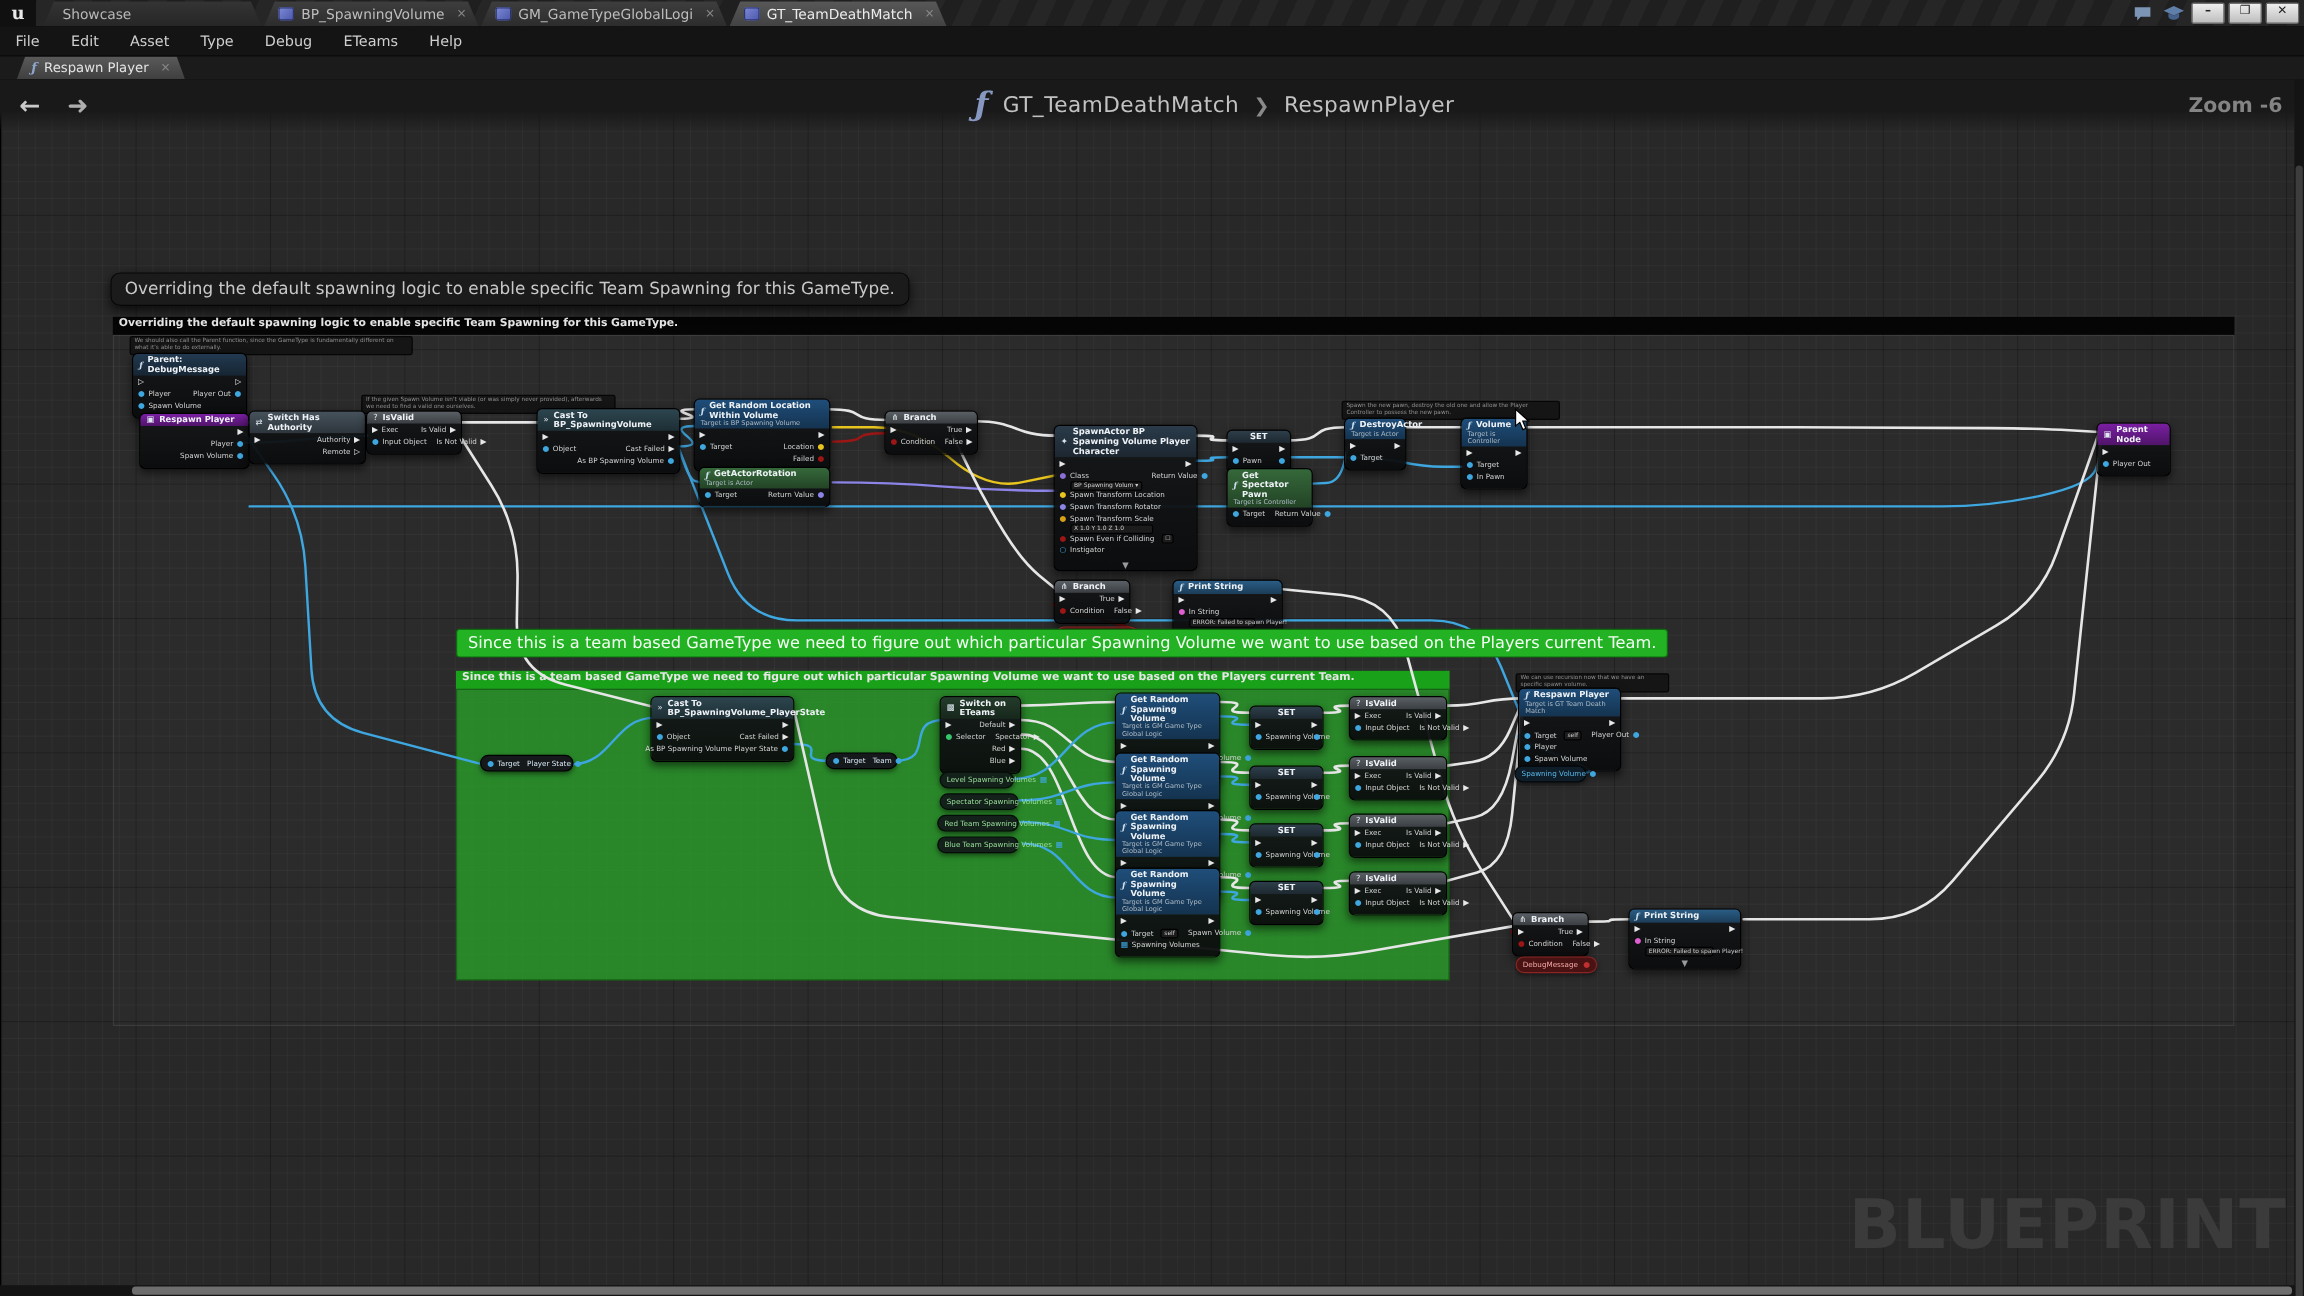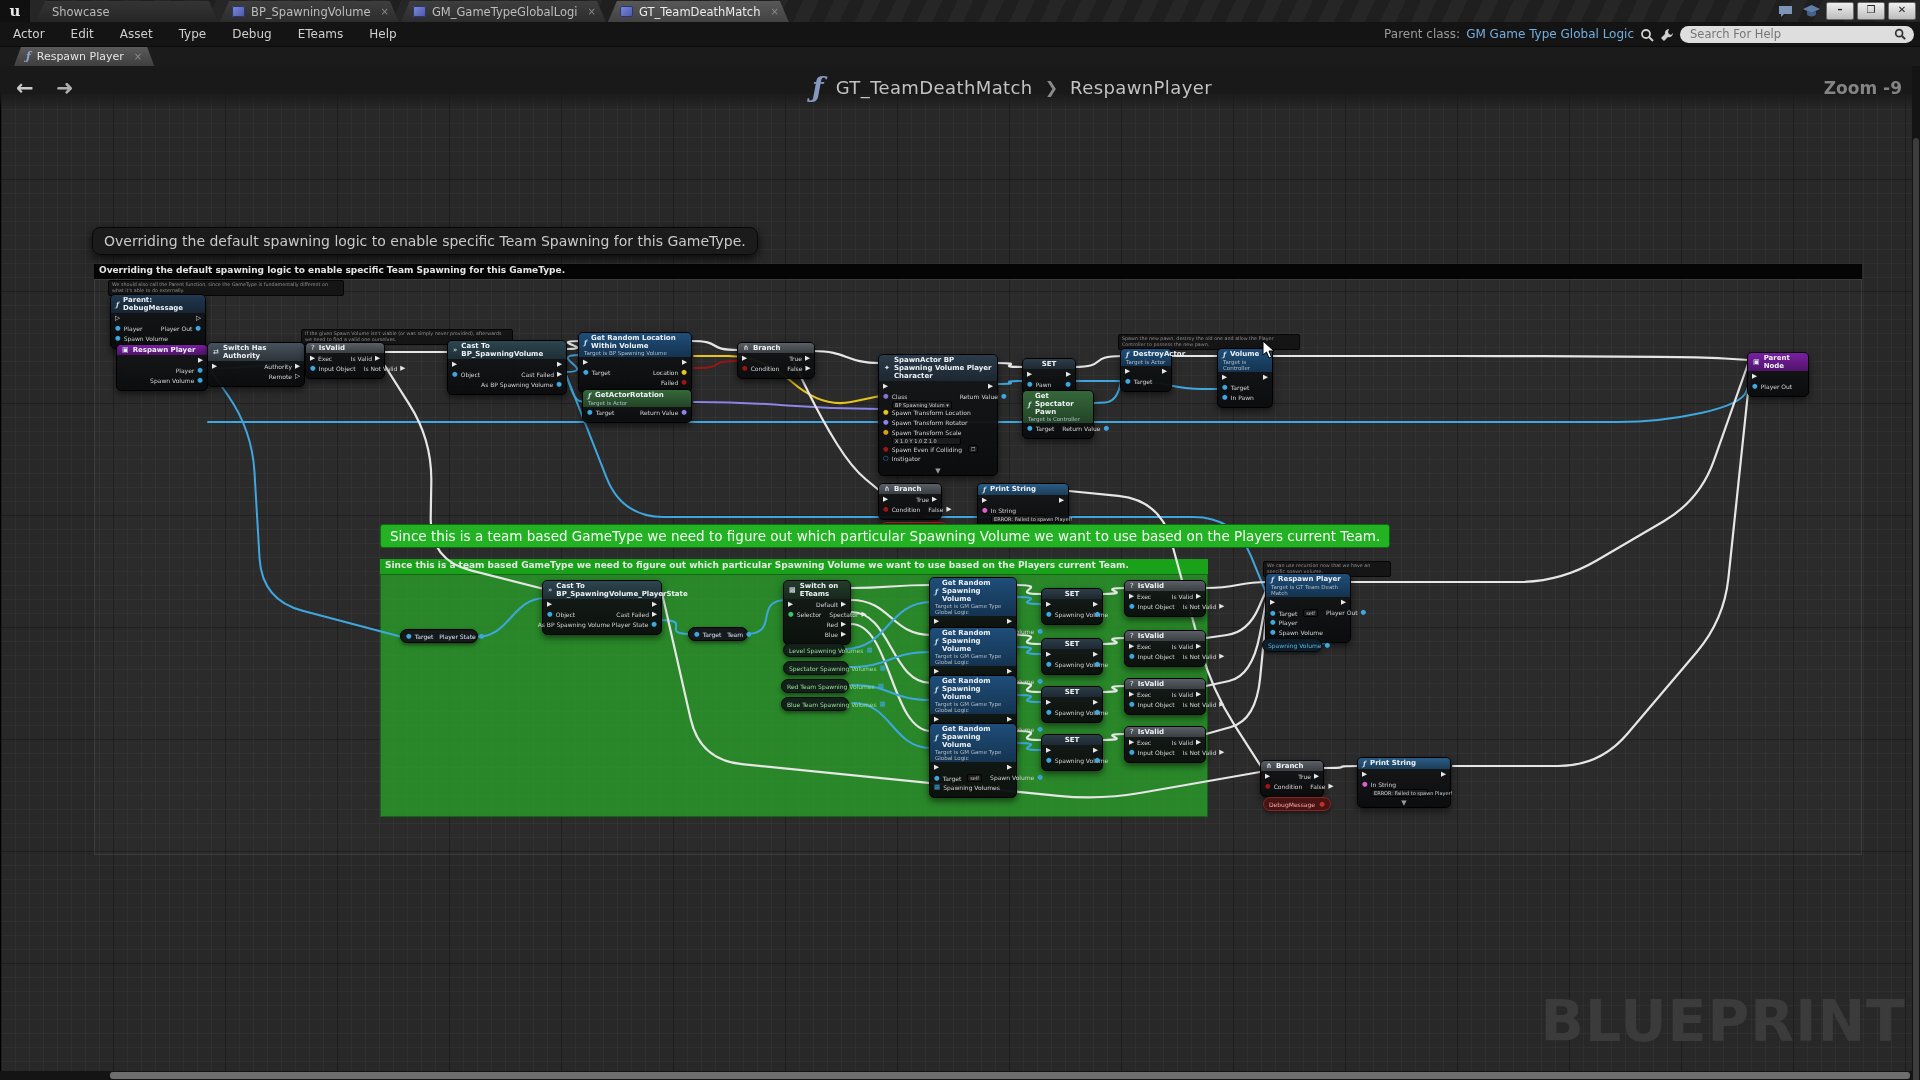--- a/index.html
+++ b/index.html
@@ -132,50 +132,28 @@
     <div id="ctl-buttons" style="display:flex;gap:3px;">
         <div class="winbtn">–</div>
         <div class="winbtn">❐</div>
         <div class="winbtn">✕</div>
       </div>
   </div>
 </div>
 
 <div id="menubar">
   <div id="menu-items">
-      <span class="mitem">Actor</span>
+      <span class="mitem">File</span>
       <span class="mitem">Edit</span>
       <span class="mitem">Asset</span>
       <span class="mitem">Type</span>
       <span class="mitem">Debug</span>
       <span class="mitem">ETeams</span>
       <span class="mitem">Help</span>
     </div>
-  <div id="menuright">
-    <span id="parentlabel">Parent class:</span>
-    <a id="parentvalue">GM Game Type Global Logic</a>
-    <span class="miniicon">
-      <svg width="14" height="14" viewBox="0 0 14 14">
-          <circle cx="6" cy="6" r="4" fill="none" stroke="#cfcfcf" stroke-width="1.8"></circle>
-          <line x1="9" y1="9" x2="13" y2="13" stroke="#cfcfcf" stroke-width="2"></line>
-        </svg>
-    </span>
-    <span class="miniicon">
-      <svg width="14" height="14" viewBox="0 0 14 14">
-          <path d="M9 1a4 4 0 00-4 5L1 10l3 3 4-4a4 4 0 005-4l-2 2-2-1-1-2z" fill="#cfcfcf"></path>
-        </svg>
-    </span>
-    <div id="searchbox">
-      <input placeholder="Search For Help" style="">
-      <svg width="12" height="12" viewBox="0 0 14 14">
-          <circle cx="6" cy="6" r="4" fill="none" stroke="#333" stroke-width="2"></circle>
-          <line x1="9" y1="9" x2="13" y2="13" stroke="#333" stroke-width="2.4"></line>
-        </svg>
-    </div>
-  </div>
 </div>
 
 <div id="docbar">
   <div id="doctab">
     <span class="fnicon">ƒ</span>
     <span>Respawn Player</span>
     <span class="tabclose">×</span>
   </div>
 </div>
 
@@ -1617,21 +1595,21 @@
   </div>
 <div id="gheader"></div>
 <span class="navarrow" style="left:16px;">←</span>
 <span class="navarrow" style="left:56px;opacity:.85;">➜</span>
 <div id="breadcrumb">
   <span class="f fnicon">ƒ</span>
   <span class="crumb">GT_TeamDeathMatch</span>
   <span class="sep">❯</span>
   <span class="crumb">RespawnPlayer</span>
 </div>
-<div id="zoomlabel">Zoom -9</div>
+<div id="zoomlabel">Zoom -6</div>
 <div id="tooltips-layer" class="abs" style="left:0;top:0;">
     <div class="tooltip dark" style="left: 92px; top: 227px;">Overriding the default spawning logic to enable specific Team Spawning for this GameType.</div>
     <div class="tooltip green" style="left: 380px; top: 524px;">Since this is a team based GameType we need to figure out which particular Spawning Volume we want to use based on the Players current Team.</div>
   </div>
 <div id="watermark">BLUEPRINT</div>
 <svg class="abs" style="left:1262px;top:340px;" width="16" height="20">
   <polygon points="1,1 1,15 4.5,12 7,18 9.5,17 7,11 12,11" fill="#fff" stroke="#000" stroke-width="1"></polygon>
 </svg>
 <div id="hscroll">
     <div id="hthumb"></div>

